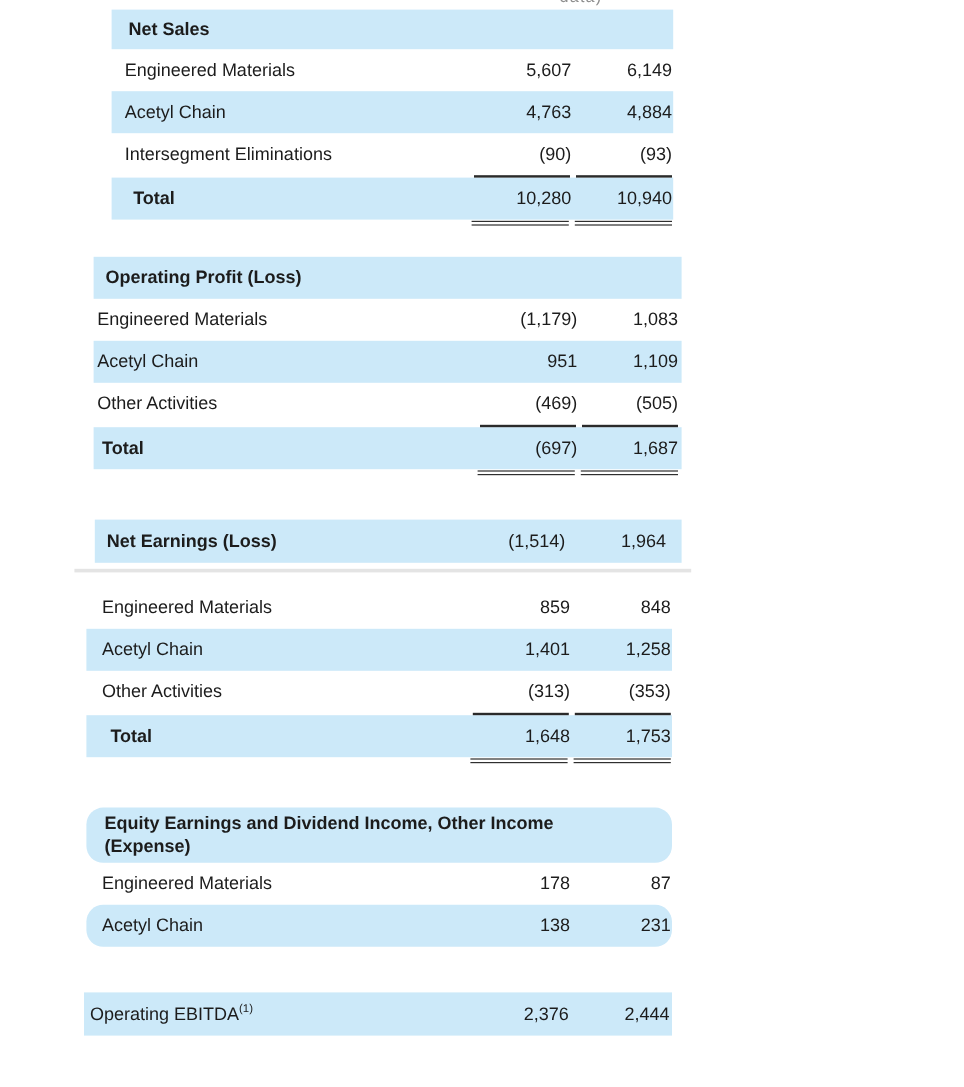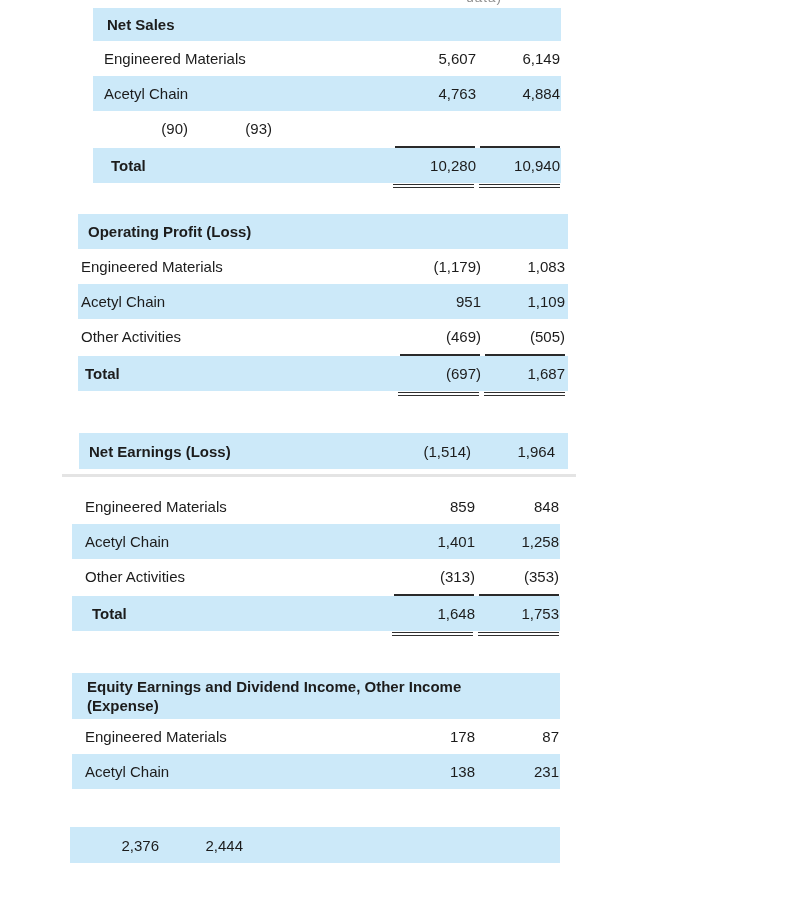--- a/index.html
+++ b/index.html
@@ -92,21 +92,21 @@
     background:#e4e4e4;
   }
 
   .sec3 { margin:12px 79px 0 72px; }
   .sec3 .row { padding-right:1px; padding-left:13px; }
   .sec3 .row.hdr { padding-left:15px; }
   .sec3 .row.trow { padding-left:20px; }
   .sec3 .rules, .sec3 .drules { padding-right:1px; }
 
   .sec4 { margin:36px 79px 0 72px; }
-  .sec4 .row { padding-right:1px; padding-left:13px; }
+  .sec4 .row { padding-right:1px; padding-left:13px;border-radius:14px; }
   .sec4 .row.hdr {
     height:46px;
     padding-left:15px;
     align-items:flex-start;
     padding-top:4px;
   }
   .sec4 .hdr .lbl {
     white-space:pre-line;
     line-height:19px;
   }
@@ -128,20 +128,21 @@
       <span class="lbl">Engineered Materials</span>
       <span class="cell">5,607</span>
       <span class="cell">6,149</span>
     </div>
     <div class="row blue">
       <span class="lbl">Acetyl Chain</span>
       <span class="cell">4,763</span>
       <span class="cell">4,884</span>
     </div>
     <div class="row">
+      <span class="lbl">Intersegment Eliminations</span>
       <span class="cell">(90)</span>
       <span class="cell">(93)</span>
     </div>
     <div class="rules">
       <span class="seg"></span>
       <span class="seg"></span>
     </div>
     <div class="row blue trow">
       <span class="lbl b">Total</span>
       <span class="cell">10,280</span>
@@ -237,17 +238,18 @@
       <span class="cell">87</span>
     </div>
     <div class="row blue">
       <span class="lbl">Acetyl Chain</span>
       <span class="cell">138</span>
       <span class="cell">231</span>
     </div>
   </section>
 
   <div class="row blue ebitda-row">
+    <span class="lbl"><span>Operating EBITDA</span><sup class="fn">(1)</sup></span>
     <span class="cell">2,376</span>
     <span class="cell">2,444</span>
   </div>
 
 </div>
 
 </body></html>

